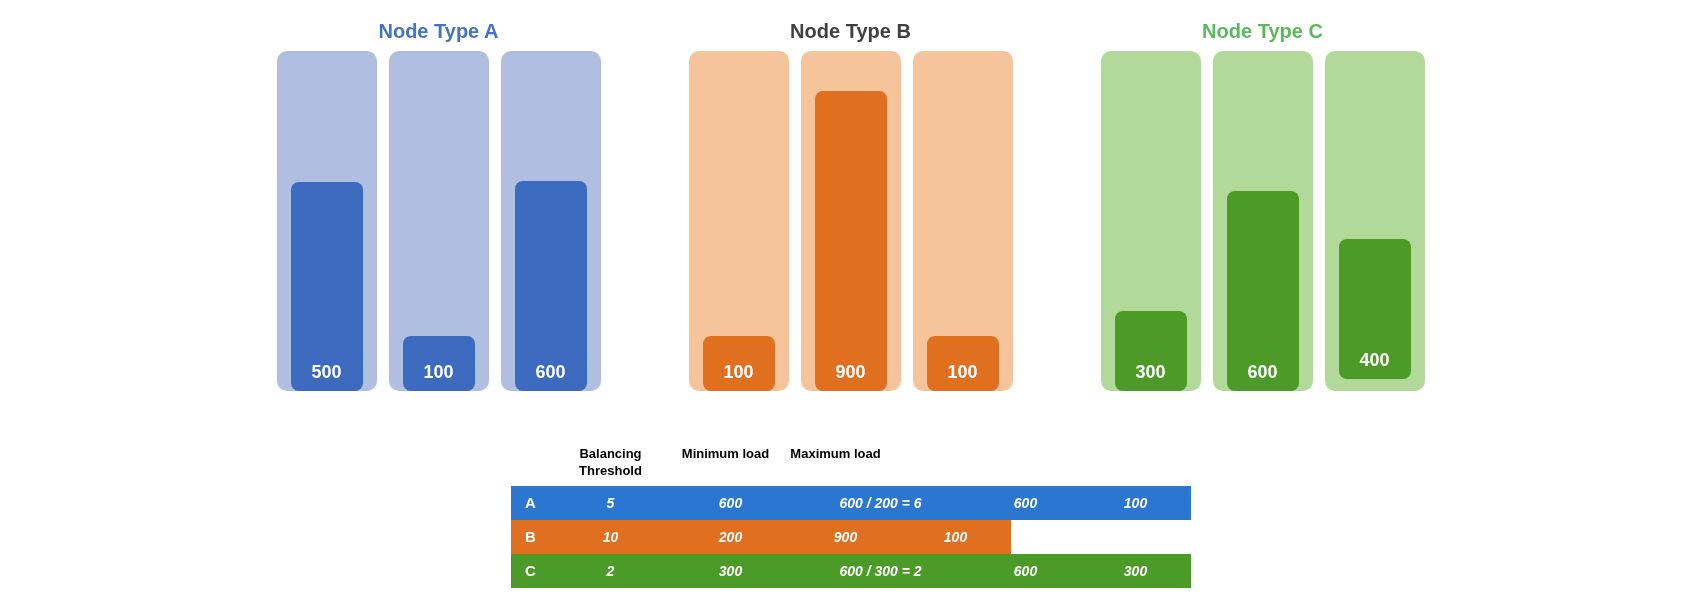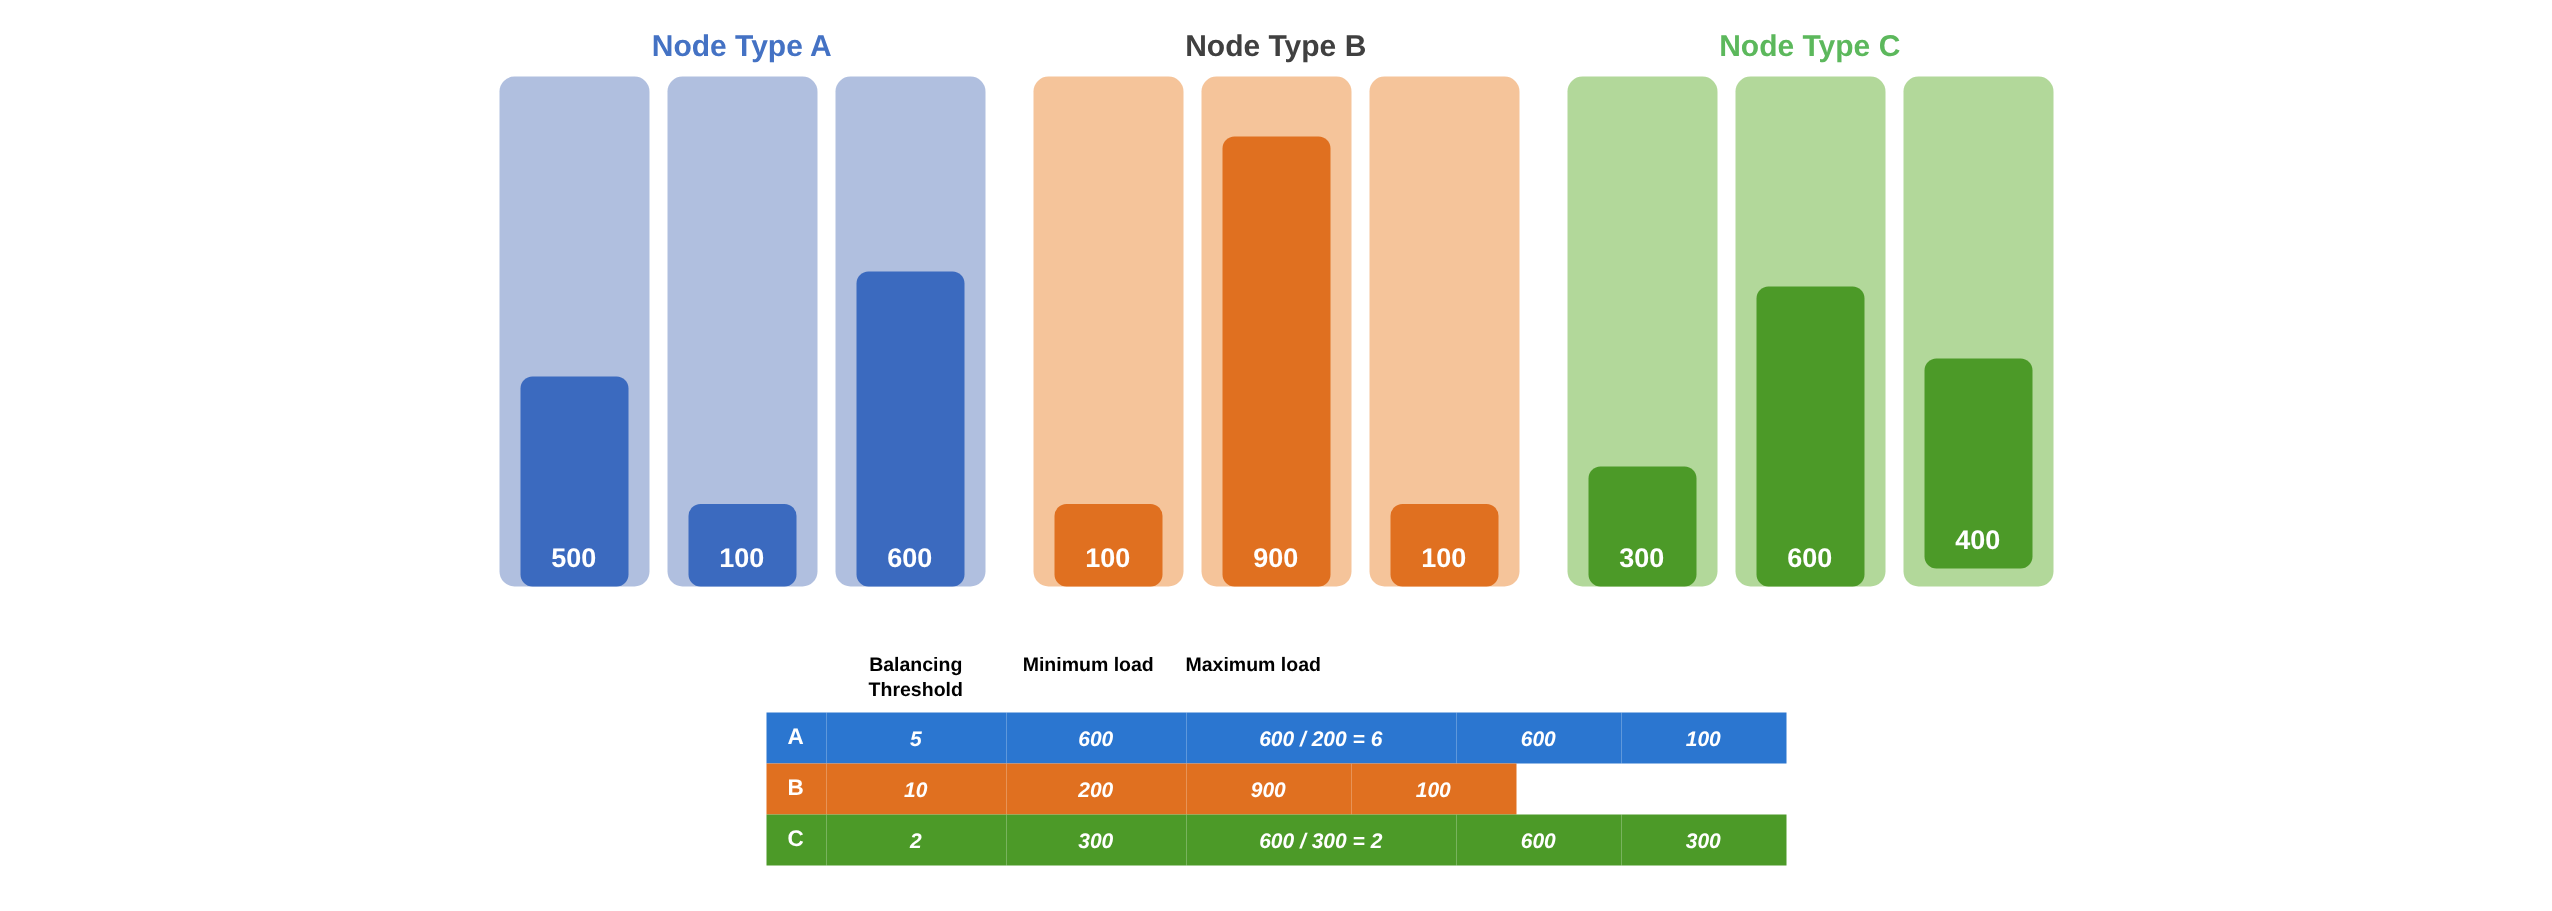--- a/index.html
+++ b/index.html
@@ -15,21 +15,21 @@
     .main-container {
       display: flex;
       flex-direction: column;
       align-items: center;
       padding: 20px 0 10px 0;
     }
 
     
     .chart-section {
       display: flex;
-      gap: 32px;
+      gap: 88px;
       align-items: flex-end;
       margin-bottom: 30px;
     }
 
     .node-group {
       display: flex;
       flex-direction: column;
       align-items: center;
       gap: 0;
     }
@@ -106,20 +106,21 @@
     
     .table-section {
       margin-top: 10px;
       display: flex;
       justify-content: center;
     }
 
     .table-container {
       display: flex;
       flex-direction: column;
+      margin-top: 11px;
     }
 
     .table-header-row {
       display: flex;
       margin-bottom: 2px;
     }
 
     .table-header-cell {
       font-size: 13px;
       font-weight: bold;
@@ -174,21 +175,21 @@
 <div class="main-container">
 
   <div class="chart-section">
 
     <div class="node-group">
       <div class="node-group-title node-a-title">Node Type A</div>
       <div class="node-bars">
 
         <div class="bar-wrapper">
           <div class="bar-outer node-a-outer" style="width:100px; height:340px; border-radius:10px; position:relative;">
-            <div class="bar-inner node-a-inner" style="width:72px; height:140px; border-radius:8px; position:absolute; bottom:0; left:50%; transform:translateX(-50%);">
+            <div class="bar-inner node-a-inner" style="width:72px; height:209px; border-radius:8px; position:absolute; bottom:0; left:50%; transform:translateX(-50%);">
               <span class="bar-label">500</span>
             </div>
           </div>
         </div>
 
         <div class="bar-wrapper">
           <div class="bar-outer node-a-outer" style="width:100px; height:340px; border-radius:10px; position:relative;">
             <div class="bar-inner node-a-inner" style="width:72px; height:55px; border-radius:8px; position:absolute; bottom:0; left:50%; transform:translateX(-50%);">
               <span class="bar-label">100</span>
             </div>

